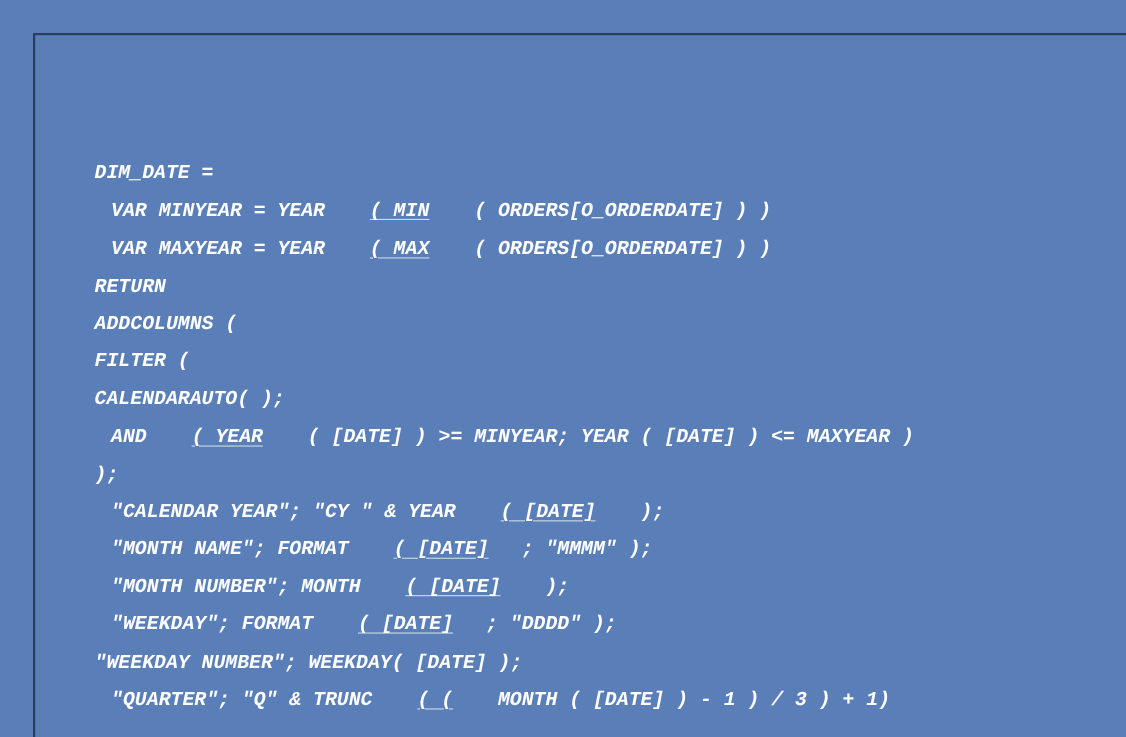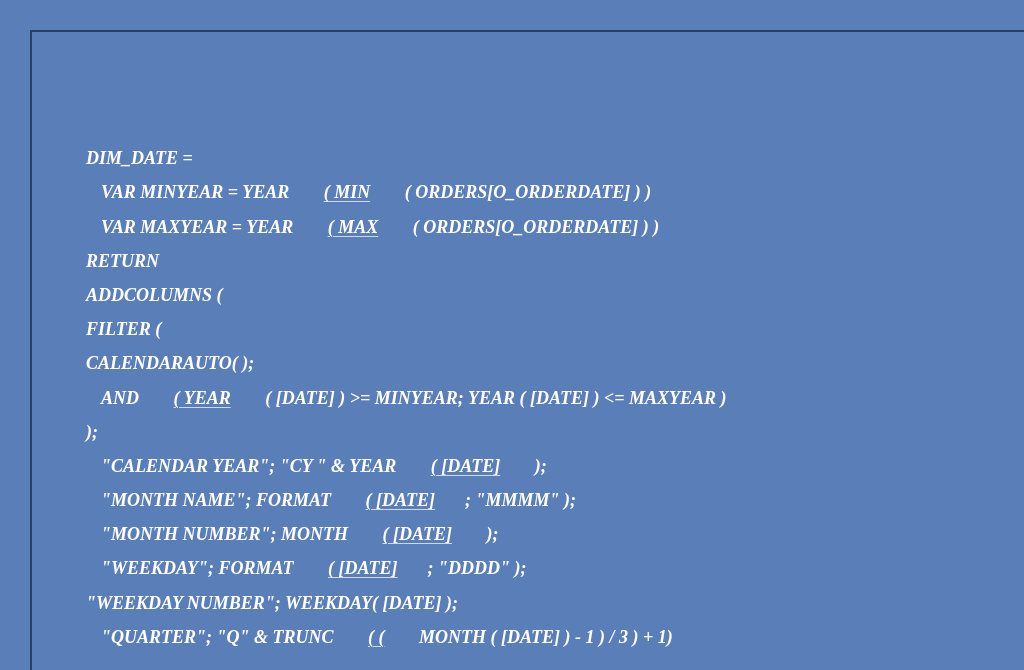--- a/index.html
+++ b/index.html
@@ -1,19 +1,18 @@
 <!DOCTYPE html>
 <html><head>
   <meta charset="utf-8">
   <style>
     * {
       margin: 15px;
       padding: 0;
       box-sizing: border-box;
-      font-family: Liberation Serif, serif;
     }
     body {
       width: 1024px;
       height: 670px;
       background-color: #5a7fb8;
       border: 2px solid #2a3f5f;
       padding: 60px 24px 24px 24px;
       font-family: 'Courier New', Courier, monospace;
       font-weight: bold;
       font-style: italic;

